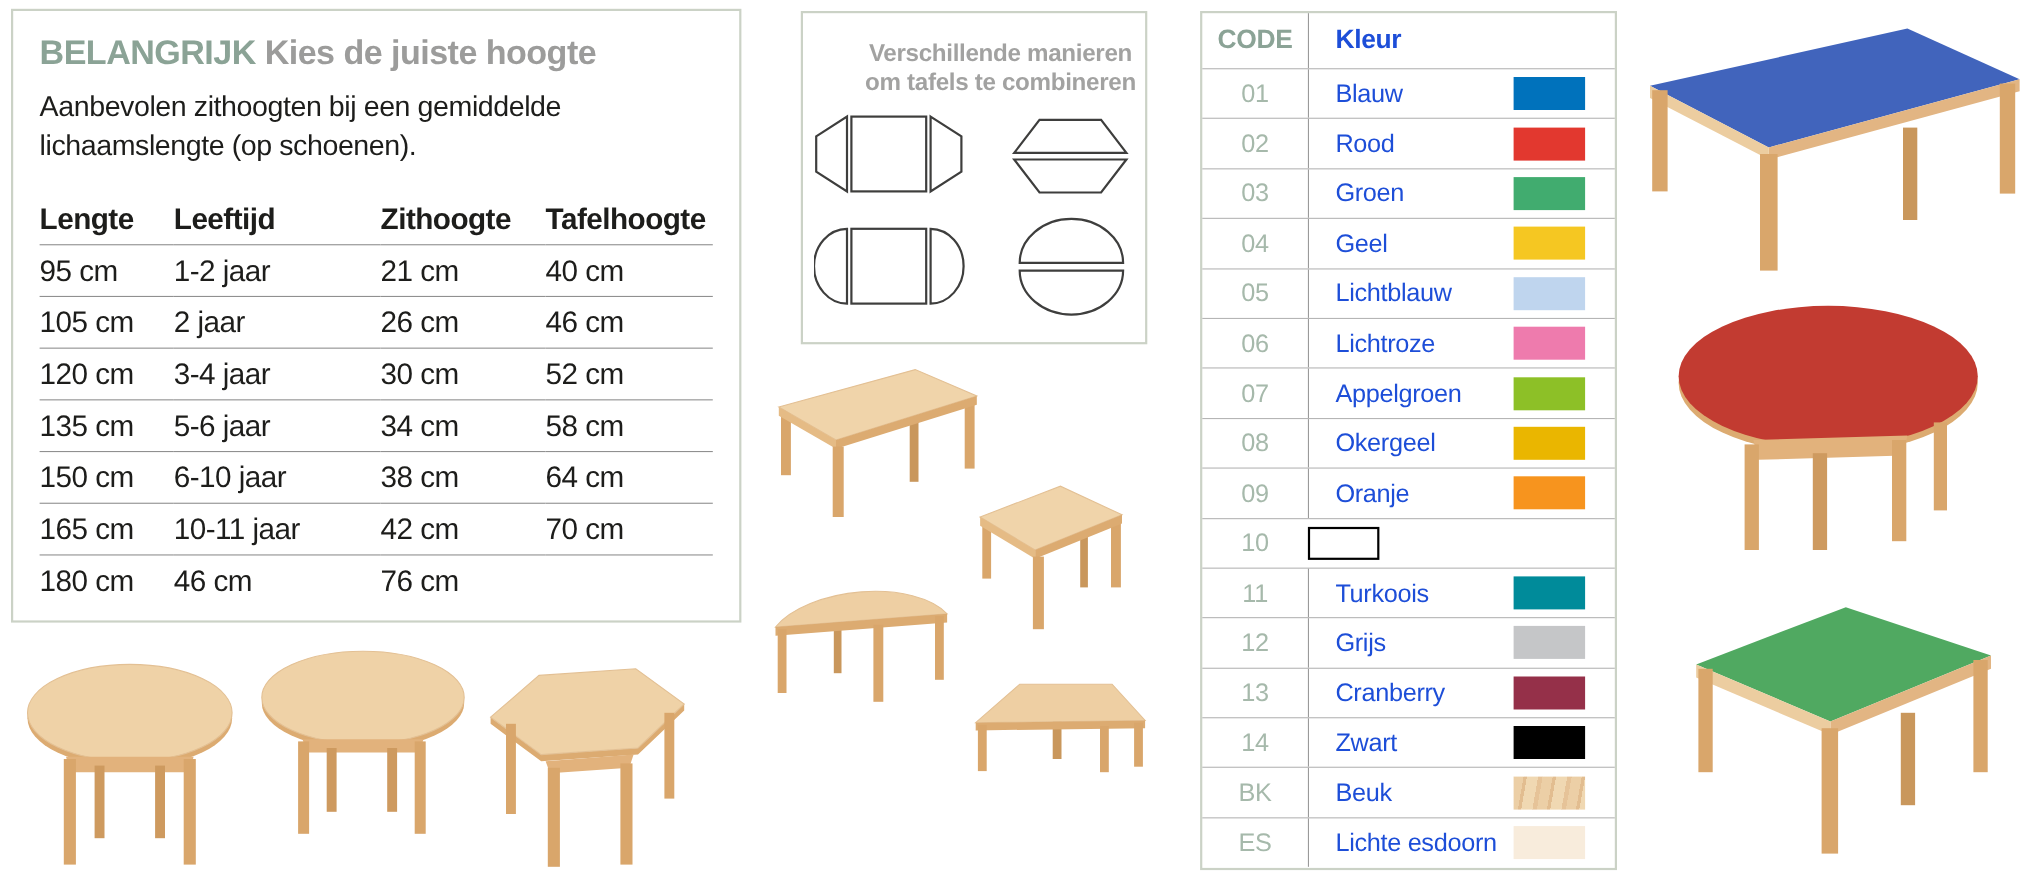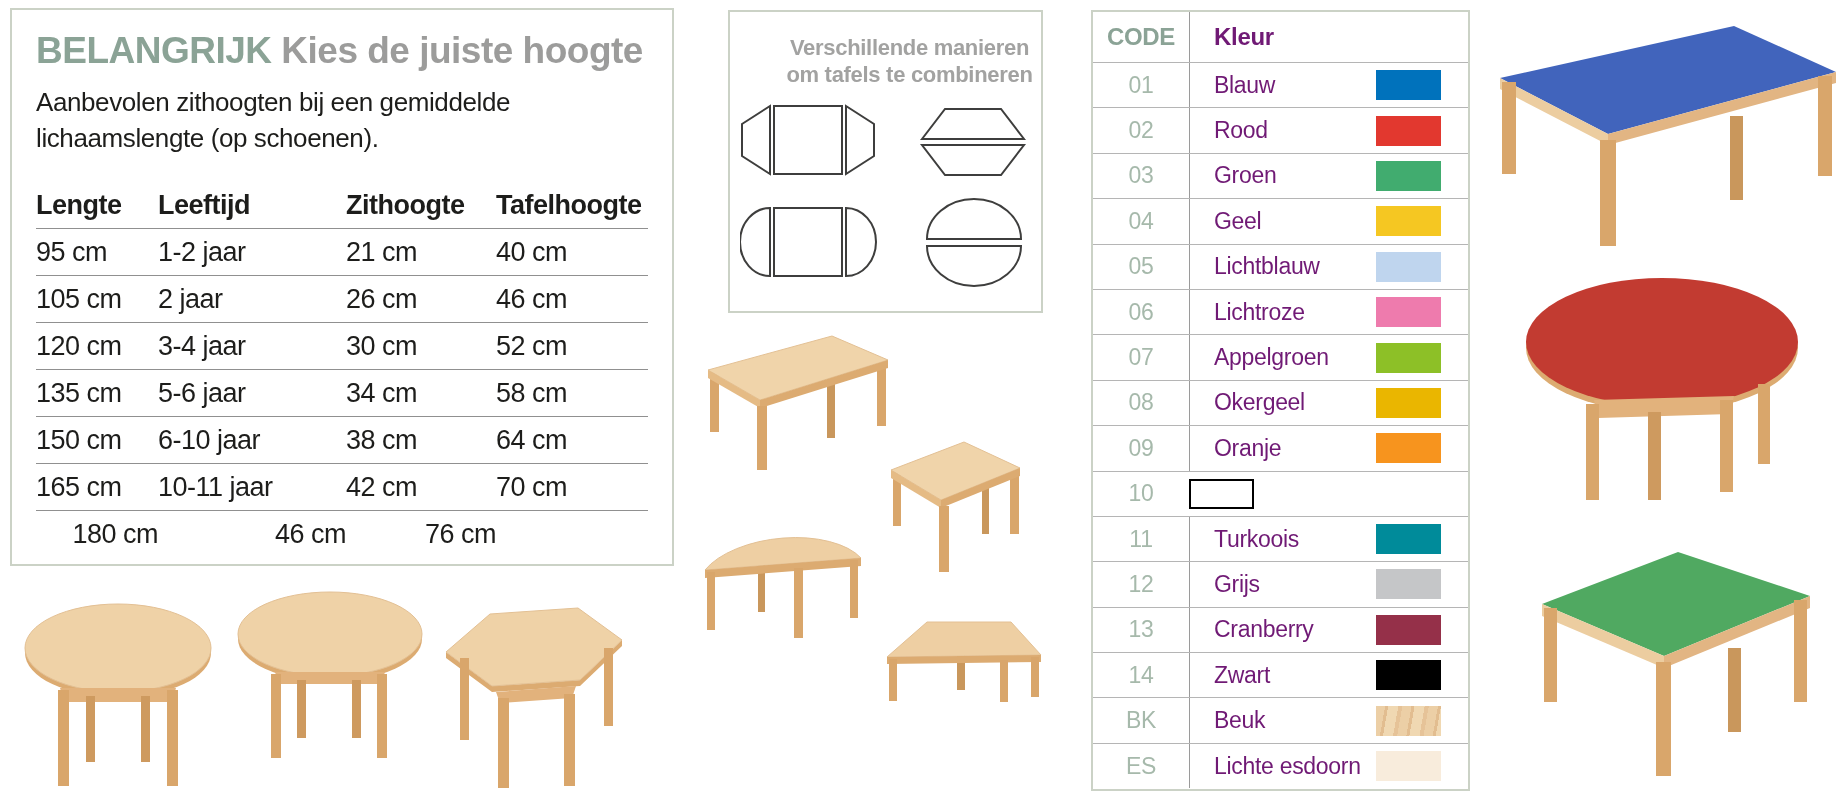--- a/index.html
+++ b/index.html
@@ -4,41 +4,41 @@
 <style>
   html,body { margin:0; padding:0; background:#ffffff; }
   .page {
     position:relative; width:1844px; height:795px; overflow:hidden;
     font-family:"Liberation Sans", sans-serif; color:#1d1d1b; background:#ffffff;
   }
   .box { position:absolute; background:#ffffff; border:2px solid #cbd2c6; box-sizing:border-box; }
 
   
   #height-box { left:10px; top:8px; width:664px; height:558px; padding:20px 0 0 24px; }
-  .hg-title { font-size:37px; font-weight:bold; letter-spacing:-0.5px; white-space:nowrap; }
+  .hg-title { font-size:31px; font-weight:bold; letter-spacing:-0.5px; white-space:nowrap; }
   .hg-title .em { color:#8ba396; }
   .hg-title .rest { color:#9c9c9b; }
   .hg-intro { width:486px; margin-top:12px; font-size:26px; line-height:36px; letter-spacing:-0.4px; }
   .h-table { display:grid; grid-template-columns:122px 188px 150px 152px; width:612px; margin-top:14px; }
   .hcell { height:46px; line-height:46px; font-size:27px; letter-spacing:-0.5px; border-bottom:1px solid #909090; white-space:nowrap; }
   .hhead { font-weight:bold; }
-  .hlast { border-bottom:none;text-align:right; }
+  .hlast { border-bottom:none; }
 
   
   #combine-box { left:728px; top:10px; width:315px; height:303px; }
   .cb-title { margin-top:22px; text-align:center; font-size:22px; line-height:27px; font-weight:bold; color:#a2a2a1; letter-spacing:-0.3px;padding-left:48px; }
   .cb-diagrams { display:block; margin:14px auto 0 auto; }
 
   
   #color-box { left:1091px; top:10px; width:379px; height:781px; display:flex; flex-direction:column; }
   .crow { display:flex; align-items:center; height:44.4px; flex:none; border-top:1px solid #b5b5b5; }
   .crow.chead { height:50px; border-top:none; }
   .ccode { width:96px; text-align:center; font-size:23px; color:#a6b9ab; letter-spacing:-0.3px; }
   .chead .ccode { font-size:24px; font-weight:bold; color:#8ba396; }
-  .cname { flex:1; align-self:stretch; display:flex; align-items:center; border-left:1px solid #9a9a9a; padding-left:24px; font-size:23px; letter-spacing:-0.3px; color:#701a75; }
+  .cname { flex:1; align-self:stretch; display:flex; align-items:center; border-left:1px solid #9a9a9a; padding-left:24px; font-size:23px; letter-spacing:-0.3px; color:#1d4ed8; }
   .chead .cname { font-size:24px; font-weight:bold; }
   .swatch { width:65px; height:30px; margin-right:27px; flex:none; }
   .swatch.bordered { border:2px solid #000000; box-sizing:border-box; }
   .swatch.beech {
     background:repeating-linear-gradient(100deg,#eccfa6 0 9px,#e2bd90 9px 12px,#f0d8b2 12px 22px,#e6c398 22px 26px);
   }
 
   
   .photo { position:absolute; }
 </style>

